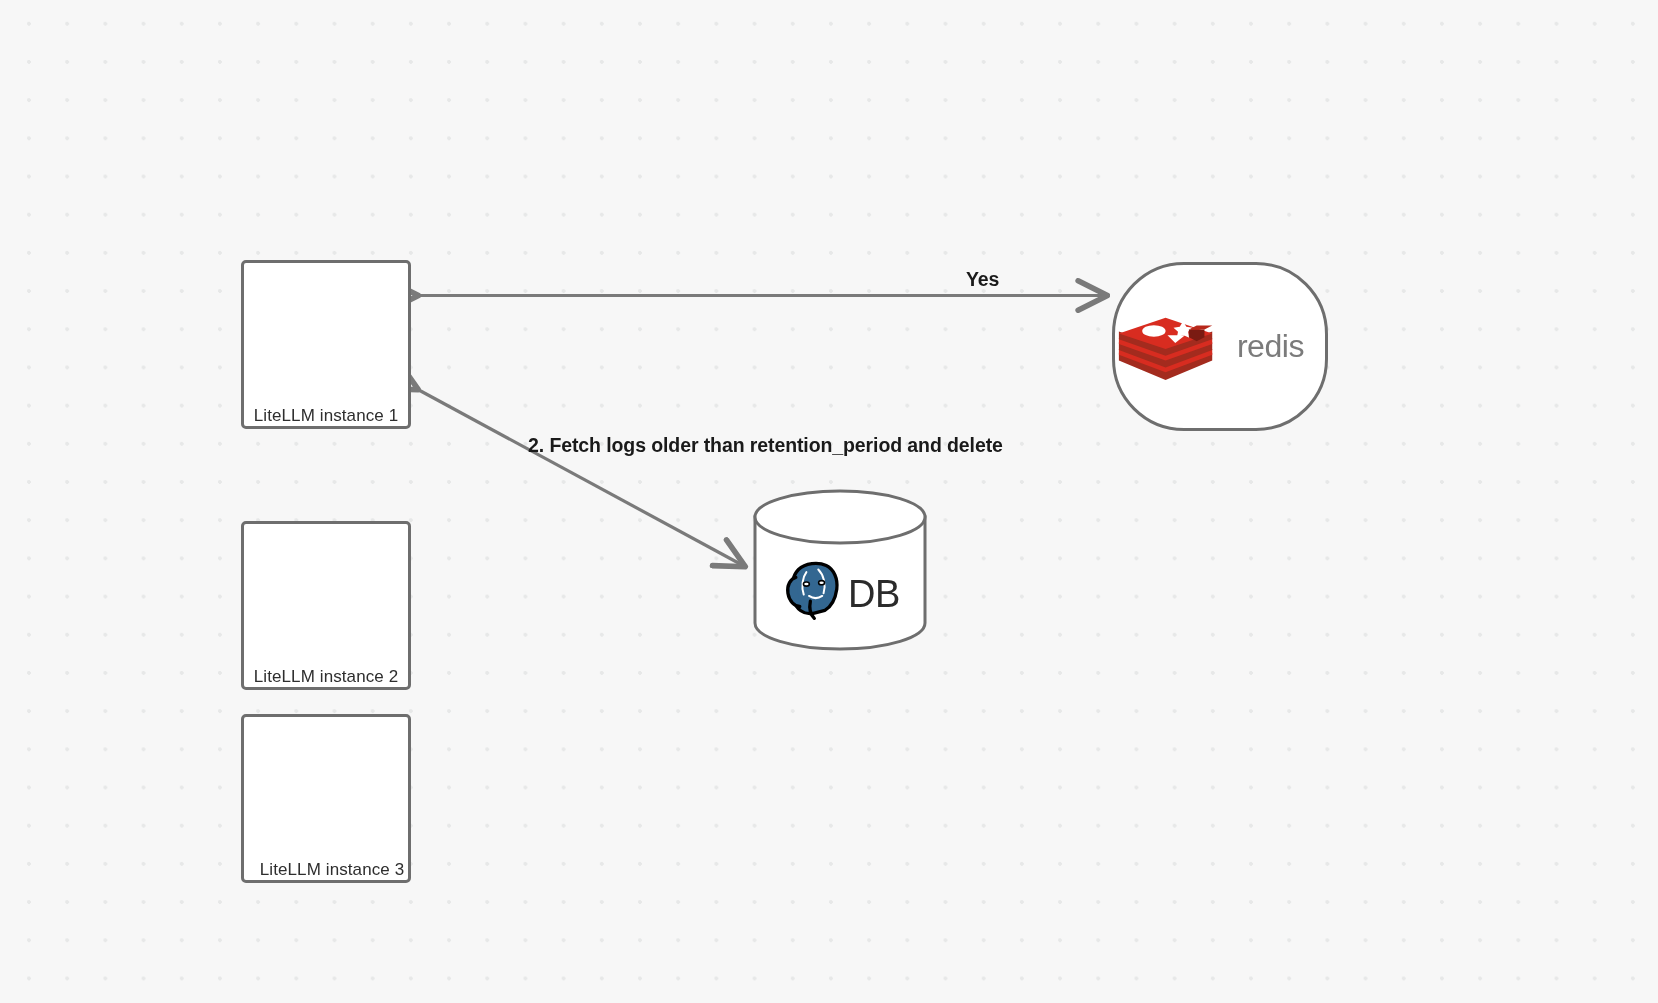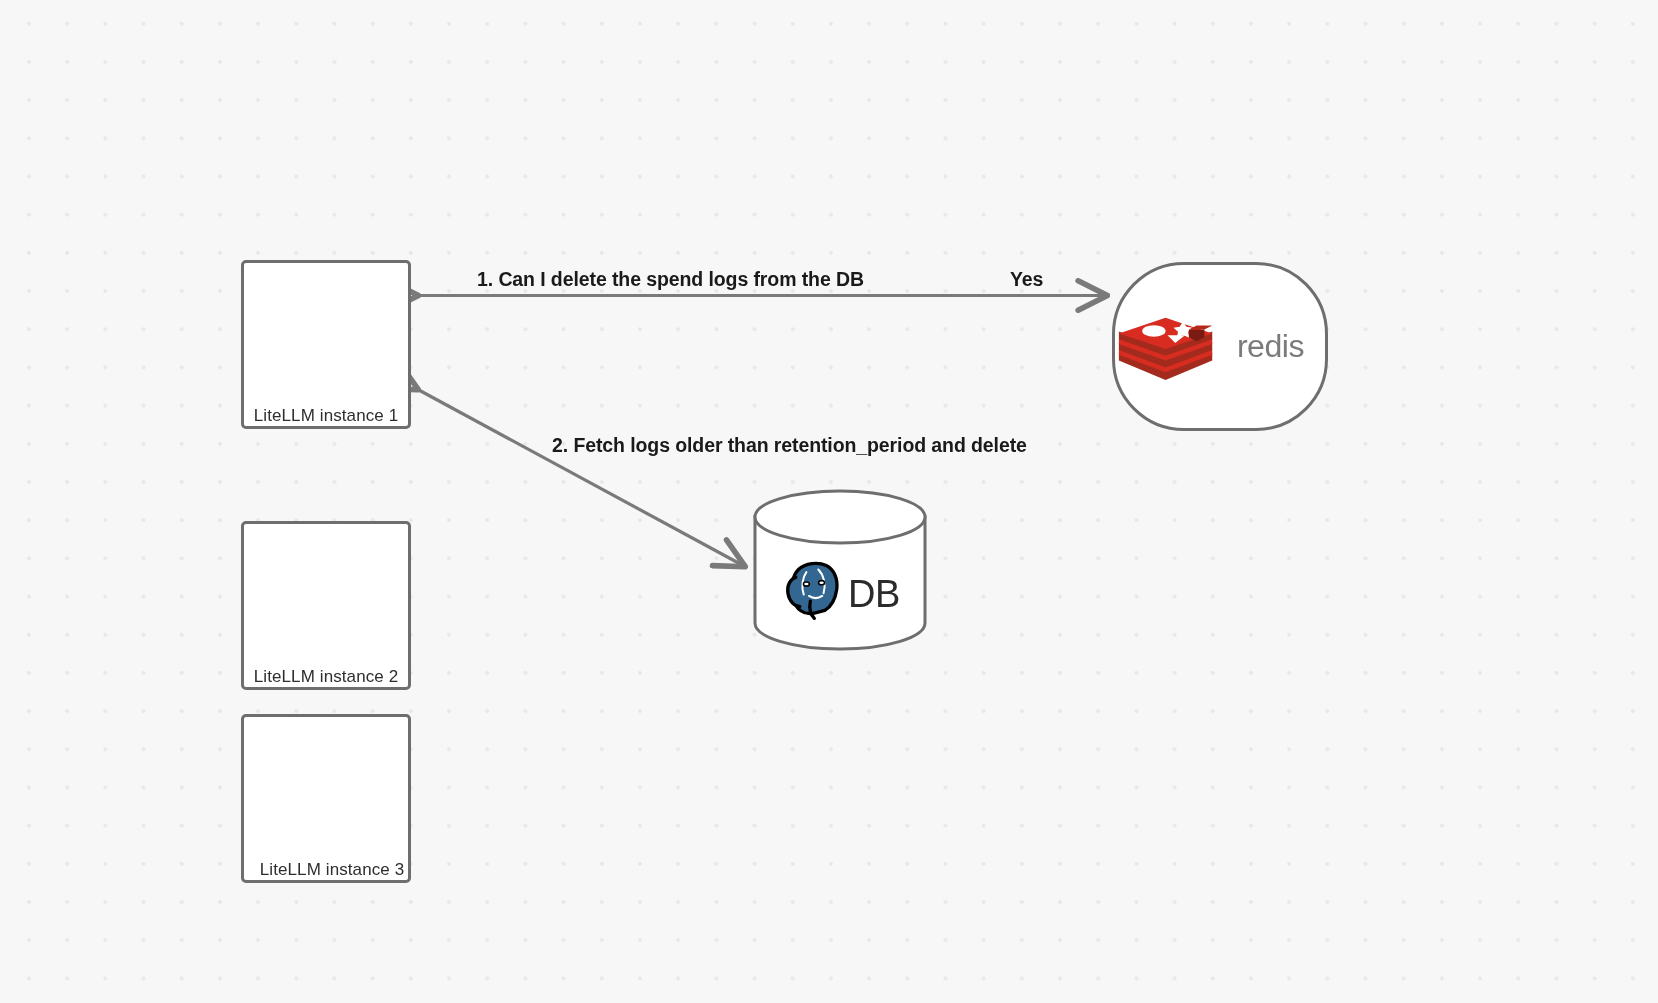--- a/index.html
+++ b/index.html
@@ -105,22 +105,22 @@
   .edge-label {
     position: absolute;
     font-family: "Liberation Sans", sans-serif;
     font-weight: bold;
     font-size: 19.5px;
     color: #1a1a1a;
     white-space: nowrap;
     letter-spacing: -0.1px;
   }
   #edge1-label { left: 477px; top: 268px; }
-  #edge1-answer { left: 1010px; top: 268px; }
-  #edge2-label { left: 552px; top: 434px; }
+  #edge1-answer { left: 966px; top: 268px; }
+  #edge2-label { left: 528px; top: 434px; }
 </style>
 </head>
 <body>
 
 <div id="canvas">
 
   <svg id="connectors" viewBox="0 0 1658 1003" width="1658" height="1003">
     <defs>
       <marker id="arrow-end" viewBox="0 0 12 12" refX="10.5" refY="6" markerWidth="11" markerHeight="11" orient="auto-start-reverse">
         <path d="M 1 1 L 11 6 L 1 11" fill="none" stroke="#7a7a7a" stroke-width="1.9" stroke-linecap="round" stroke-linejoin="round"></path>
@@ -128,21 +128,20 @@
       <marker id="arrow-start" viewBox="0 0 12 12" refX="1.5" refY="6" markerWidth="11" markerHeight="11" orient="auto-start-reverse">
         <path d="M 11 1 L 1 6 L 11 11" fill="none" stroke="#7a7a7a" stroke-width="1.9" stroke-linecap="round" stroke-linejoin="round"></path>
       </marker>
     </defs>
 
     <line x1="417" y1="295.5" x2="1106" y2="295.5" stroke="#7a7a7a" stroke-width="3.2" marker-start="url(#arrow-start)" marker-end="url(#arrow-end)"></line>
 
     <line x1="417" y1="389" x2="744" y2="566" stroke="#7a7a7a" stroke-width="3.2" marker-start="url(#arrow-start)" marker-end="url(#arrow-end)"></line>
   </svg>
 
-  <div class="edge-label" id="edge1-label">1.  Can I delete the spend logs from the DB</div>
 
   <div class="edge-label" id="edge1-answer">Yes</div>
 
   <div class="edge-label" id="edge2-label">2.  Fetch logs older than retention_period and delete</div>
 
   <div class="node-box" id="inst1">
     <span class="node-label">LiteLLM instance 1</span>
   </div>
 
   <div class="node-box" id="inst2">

